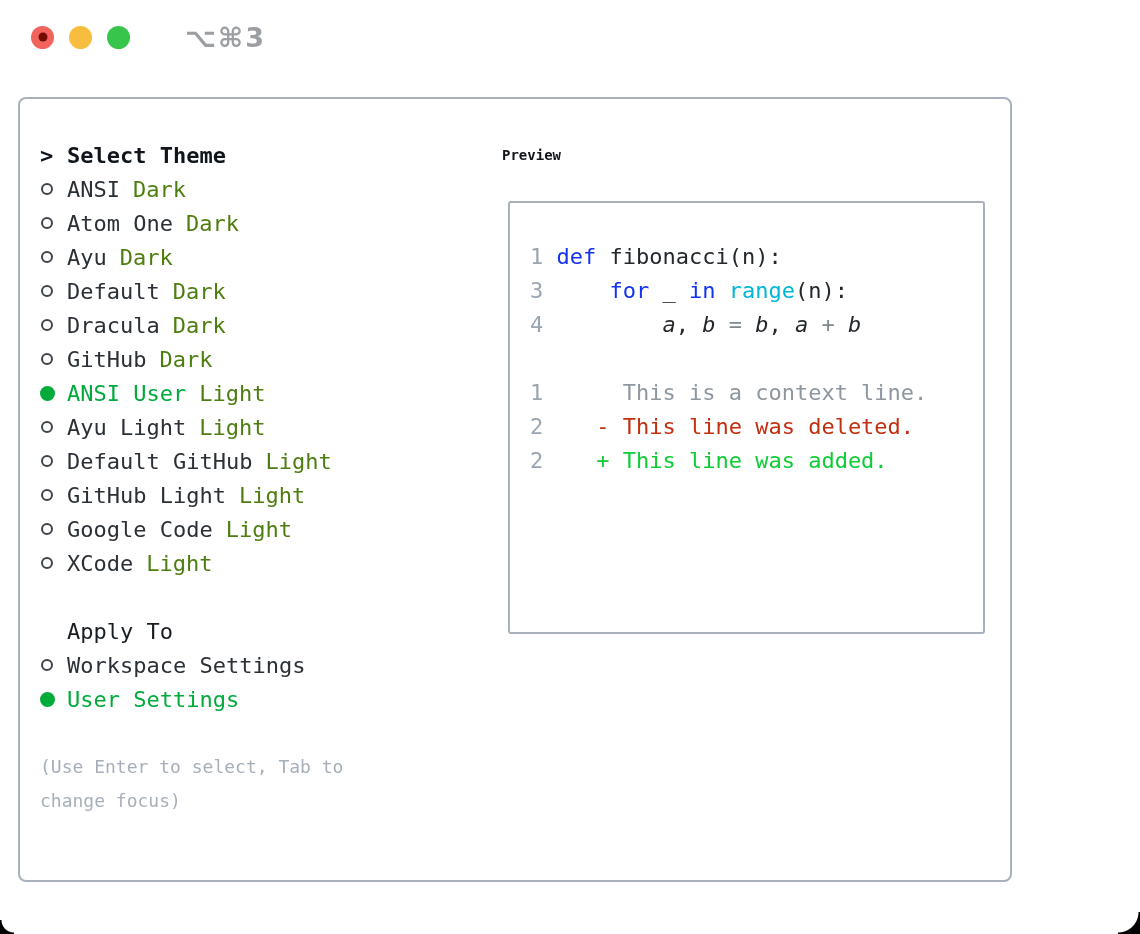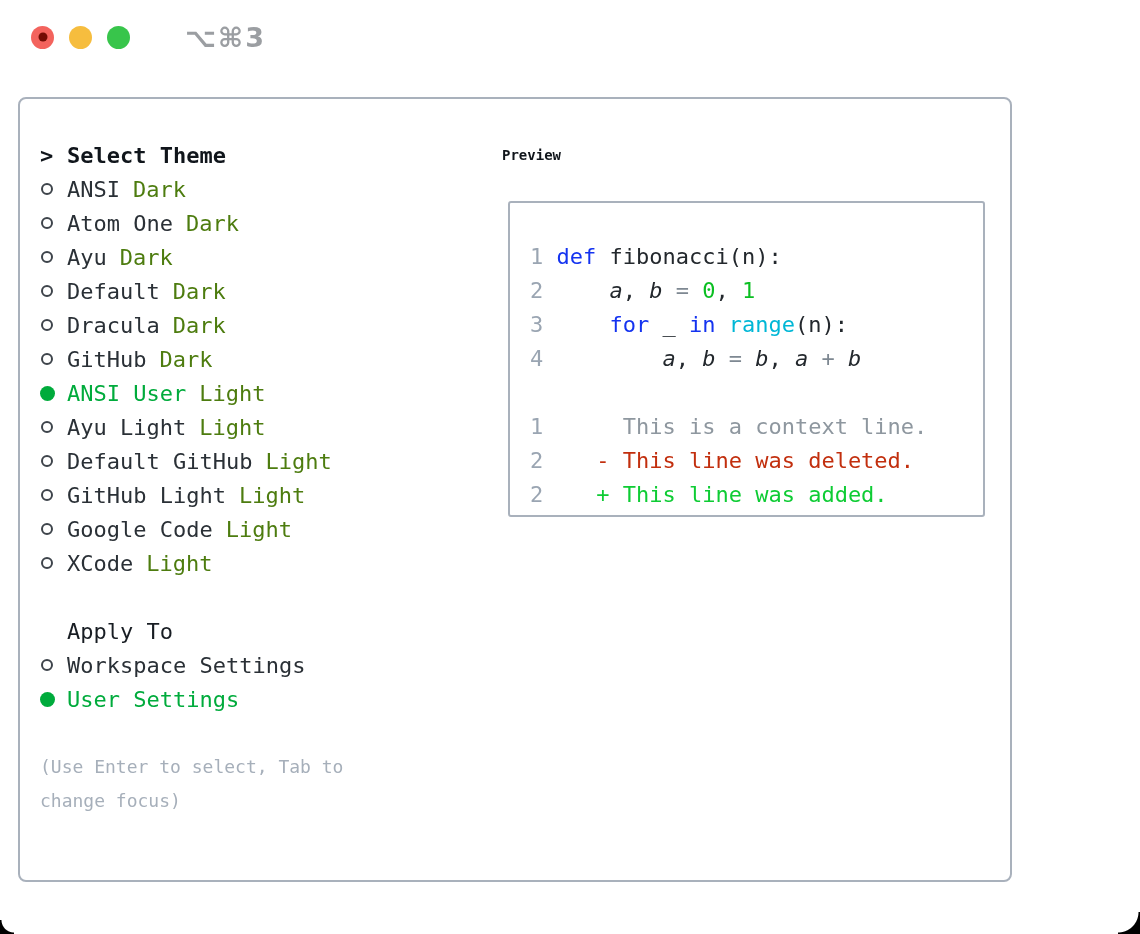--- a/index.html
+++ b/index.html
@@ -31,21 +31,21 @@
   .radio.sel{width:15px;height:15px;border:none;background:#00ab3c;margin-left:0}
   .name{color:#2a3036}
   .row.sel .name{color:#00ab3c}
   .variant{color:#4d7c0f;margin-left:13px}
   .row.subhead{color:#181d23}
   .hint{height:34px;line-height:34px;font-size:18px;color:#a6afba;white-space:pre}
   .blank{height:34px}
   
   .preview-header{position:absolute;left:482px;top:39px;height:34px;line-height:34px;
     font-weight:bold;font-size:14px;color:#10151b}
-  .preview-box{position:absolute;left:488px;top:102px;width:477px;height:316px;
+  .preview-box{position:absolute;left:488px;top:102px;width:477px;height:433px;
     border:2px solid #a9b1bc;border-radius:3px;box-sizing:border-box;
     padding:37px 0 0 20px;background:#fff;overflow:hidden}
   .pline{height:34px;line-height:34px;font-size:22px;white-space:pre}
   .lnum{display:inline-block;width:2ch;color:#9aa5b2}
   .seg.pl{color:#23282d}
   .seg.kw{color:#1433f0}
   .seg.cy{color:#00b7d6}
   .seg.nm{color:#0bbf22}
   .seg.op{color:#7e8892}
   .seg.var{color:#23282d;font-style:italic}
@@ -99,21 +99,20 @@
         <div class="row sel"><span class="marker"><span class="radio sel"></span></span><span class="name">User Settings</span></div>
       </div>
     <div class="blank"></div>
     <div class="hint">(Use Enter to select, Tab to</div>
     <div class="hint">change focus)</div>
   </div>
 
   <div class="preview-header">Preview</div>
   <div class="preview-box" id="preview-box">
       <div class="pline"><span class="lnum">1</span><span class="seg kw">def</span><span class="seg pl"> fibonacci(n):</span></div>
-      <div class="pline"><span class="lnum">2</span><span class="seg pl">    </span><span class="seg var">a</span><span class="seg pl">, </span><span class="seg var">b</span><span class="seg pl"> </span><span class="seg op">=</span><span class="seg pl"> </span><span class="seg nm">0</span><span class="seg pl">, </span><span class="seg nm">1</span></div>
       <div class="pline"><span class="lnum">3</span><span class="seg pl">    </span><span class="seg kw">for</span><span class="seg pl"> _ </span><span class="seg kw">in</span><span class="seg pl"> </span><span class="seg cy">range</span><span class="seg pl">(n):</span></div>
       <div class="pline"><span class="lnum">4</span><span class="seg pl">        </span><span class="seg var">a</span><span class="seg pl">, </span><span class="seg var">b</span><span class="seg pl"> </span><span class="seg op">=</span><span class="seg pl"> </span><span class="seg var">b</span><span class="seg pl">, </span><span class="seg var">a</span><span class="seg pl"> </span><span class="seg op">+</span><span class="seg pl"> </span><span class="seg var">b</span></div>
       <div class="pline"><span class="lnum"></span></div>
       <div class="pline"><span class="lnum">1</span><span class="seg ctx">     This is a context line.</span></div>
       <div class="pline"><span class="lnum">2</span><span class="seg del">   - This line was deleted.</span></div>
       <div class="pline"><span class="lnum">2</span><span class="seg add">   + This line was added.</span></div>
     </div>
 </div>
 
 <div class="corner bl"></div>

